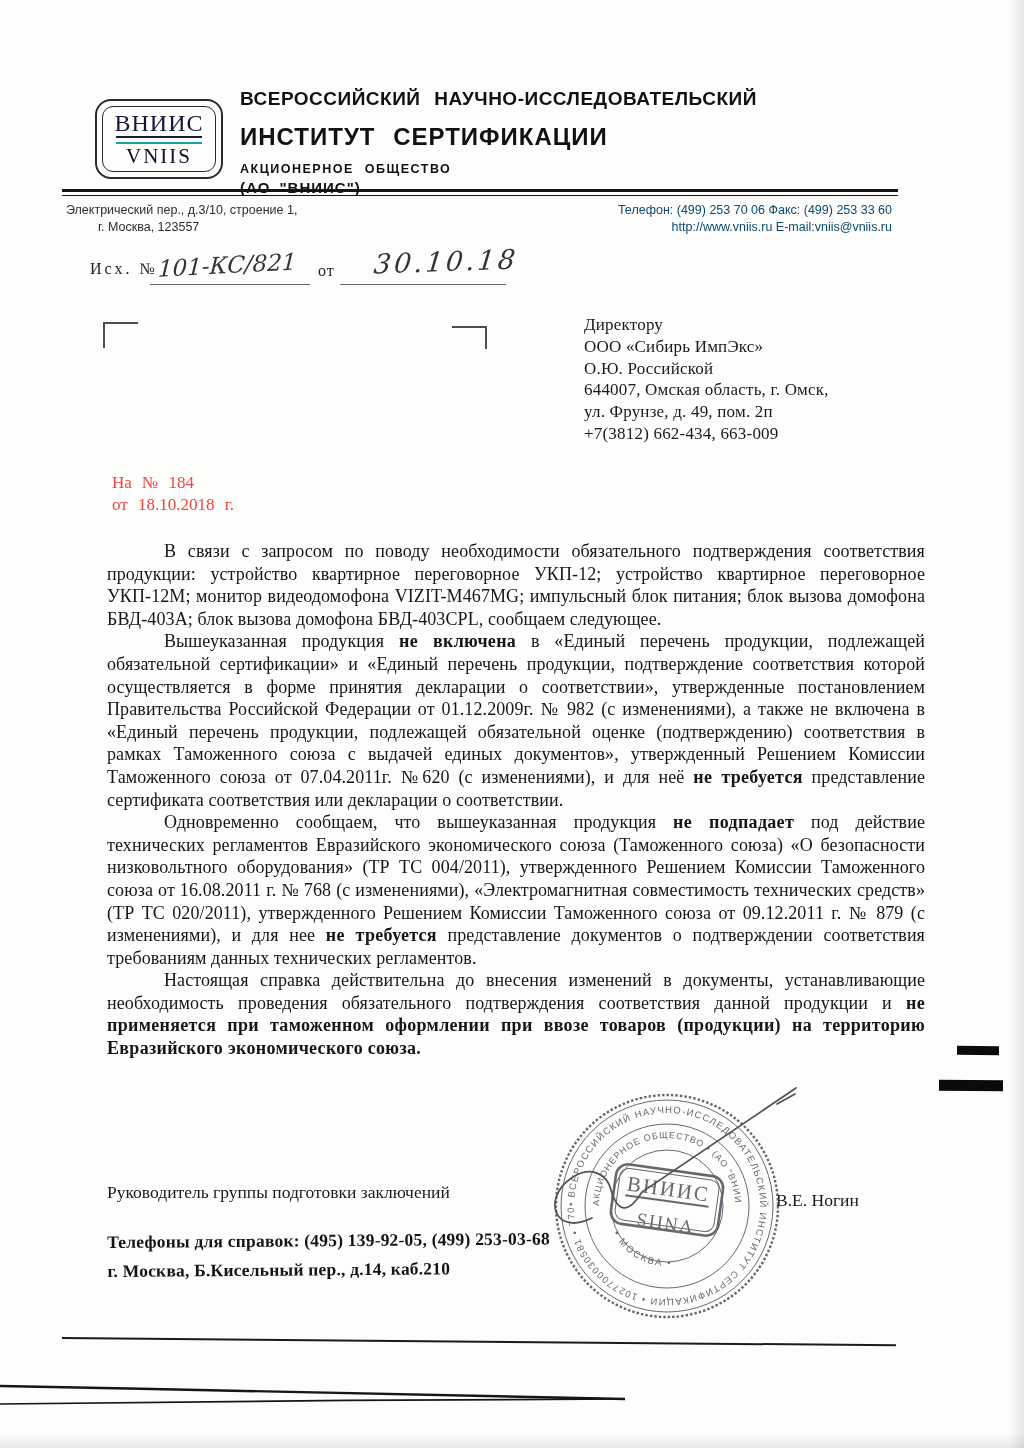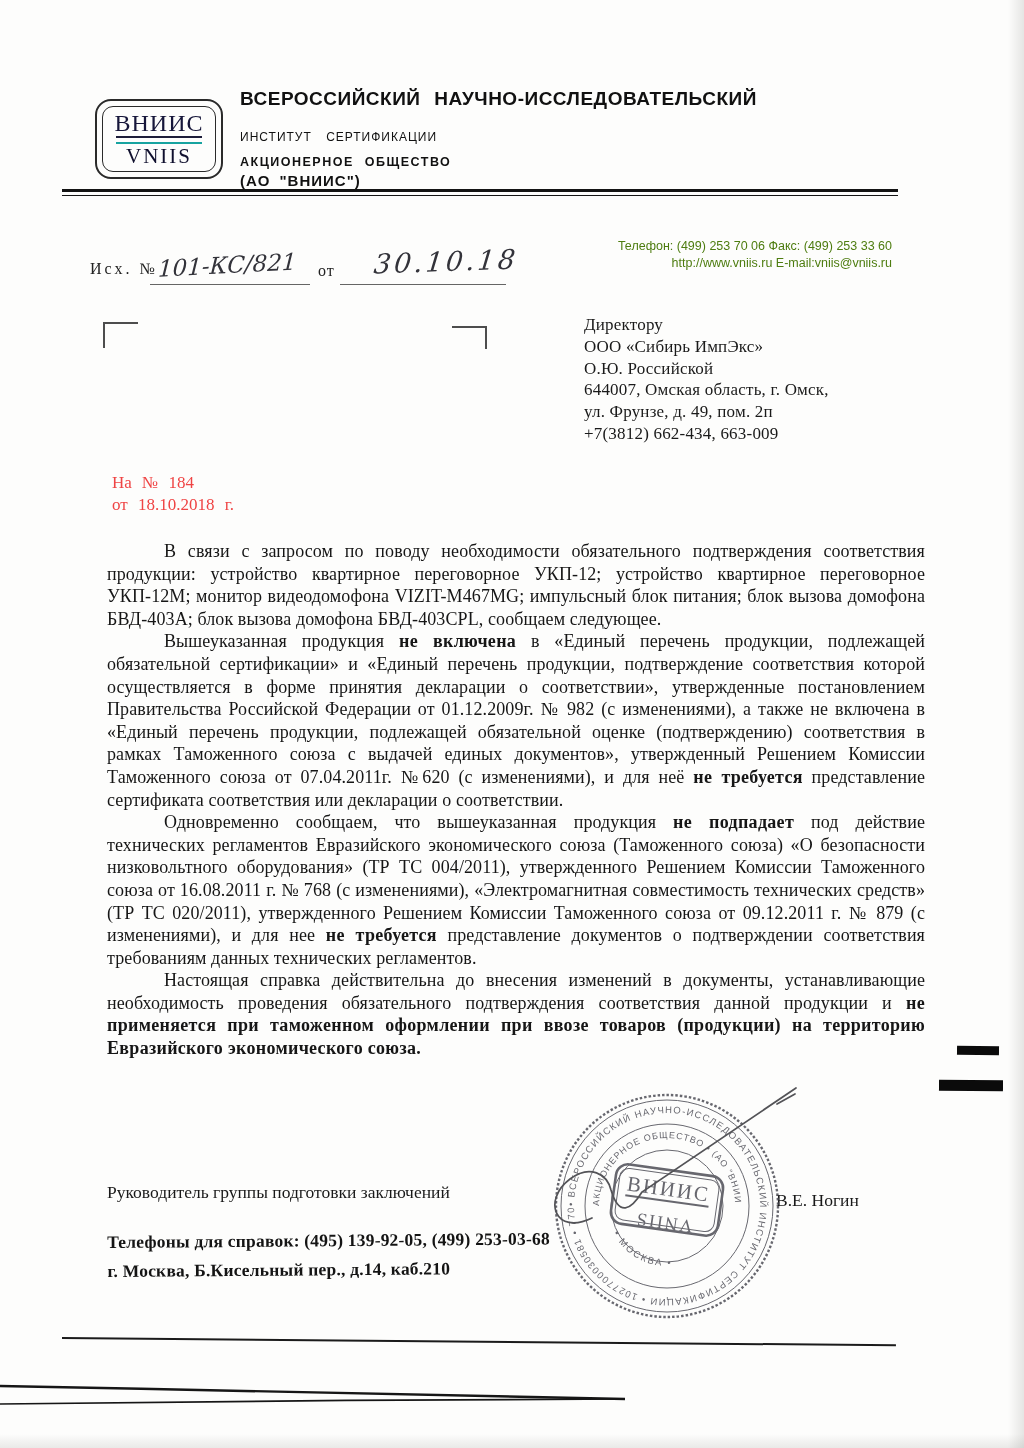--- a/index.html
+++ b/index.html
@@ -17,27 +17,27 @@
   }
   .logo-inner{
     width:112px;height:64px;border:1px solid #2a2a2a;border-radius:11px;
     display:flex;flex-direction:column;align-items:center;justify-content:center;
   }
   .logo-ru{font-family:"Liberation Serif",serif;font-size:24px;letter-spacing:1px;color:#16163a;line-height:1;}
   .logo-divider{width:86px;height:4px;margin:1px 0 2px 0;border-top:2px solid #1d1d3a;border-bottom:2px solid #17a3a0;}
   .logo-en{font-family:"Liberation Serif",serif;font-size:21px;letter-spacing:2px;color:#10102e;line-height:1;}
   .org-title{left:240px;top:88px;width:640px;text-align:left;font-family:"Liberation Sans",sans-serif;color:#111;}
   .org-title .t1{font-size:19px;font-weight:bold;letter-spacing:.5px;word-spacing:8px;}
-  .org-title .t2{font-size:12px;font-weight:normal;letter-spacing:1px;word-spacing:10px;margin-top:20px;}
+  .org-title .t2{font-size:24px;font-weight:bold;letter-spacing:1px;word-spacing:10px;margin-top:13px;}
   .org-title .t3{font-size:12.5px;font-weight:bold;letter-spacing:1.5px;word-spacing:6px;margin-top:11px;}
   .org-title .t4{font-size:15px;font-weight:bold;letter-spacing:1px;word-spacing:4px;margin-top:3px;}
   .double-rule{left:62px;top:189px;width:836px;height:3px;border-top:3px solid #141414;border-bottom:1px solid #141414;}
   .addr-left{left:66px;top:202px;font-family:"Liberation Sans",sans-serif;font-size:12.5px;color:#2e2e2e;line-height:17px;}
   .addr-left .addr-c{padding-left:32px;}
-  .addr-right{left:500px;top:202px;width:392px;text-align:right;font-family:"Liberation Sans",sans-serif;font-size:12.5px;color:#4d7c0f;line-height:17px;margin-top:36px;}
+  .addr-right{left:500px;top:202px;width:392px;text-align:right;font-family:"Liberation Sans",sans-serif;font-size:12.5px;color:#0c4a6e;line-height:17px;}
   
   .outref-label{left:90px;top:260px;font-size:16px;letter-spacing:3px;color:#222;}
   .u1{left:150px;top:284px;width:160px;border-bottom:1.5px solid #4a4a4a;opacity:.85;}
   .u2{left:340px;top:284px;width:166px;border-bottom:1.5px solid #4a4a4a;opacity:.85;}
   .hw{font-family:"DejaVu Serif",serif;font-style:italic;color:#33333a;white-space:nowrap;}
   .hw1{left:158px;top:252px;font-size:23px;transform:rotate(-3deg) skewX(-6deg);}
   .hw2{left:374px;top:246px;font-size:27px;letter-spacing:3px;transform:rotate(-2deg) skewX(-8deg);}
   .outref-ot{left:318px;top:262px;font-size:16px;letter-spacing:1px;color:#222;}
   .bracket-l{left:103px;top:322px;width:33px;height:24px;border-top:2px solid #4d4d4d;border-left:2px solid #4d4d4d;}
   .bracket-r{left:452px;top:326px;width:33px;height:21px;border-top:2px solid #4d4d4d;border-right:2px solid #4d4d4d;}
@@ -79,20 +79,24 @@
 
   <div class="abs org-title">
     <div class="t1">ВСЕРОССИЙСКИЙ НАУЧНО-ИССЛЕДОВАТЕЛЬСКИЙ</div>
     <div class="t2">ИНСТИТУТ СЕРТИФИКАЦИИ</div>
     <div class="t3">АКЦИОНЕРНОЕ ОБЩЕСТВО</div>
     <div class="t4">(АО "ВНИИС")</div>
   </div>
 
   <div class="abs double-rule"></div>
 
+  <div class="abs addr-left">
+    <div>Электрический пер., д.3/10, строение 1,</div>
+    <div class="addr-c">г. Москва, 123557</div>
+  </div>
 
   <div class="abs addr-right">
     <div>Телефон: (499) 253 70 06  Факс: (499)  253 33 60</div>
     <div>http://www.vniis.ru  E-mail:vniis@vniis.ru</div>
   </div>
 
   <span class="abs outref-label">Исх. №</span>
   <span class="abs hw hw1">101-КС/821</span>
   <div class="abs u1"></div>
   <span class="abs outref-ot">от</span>

